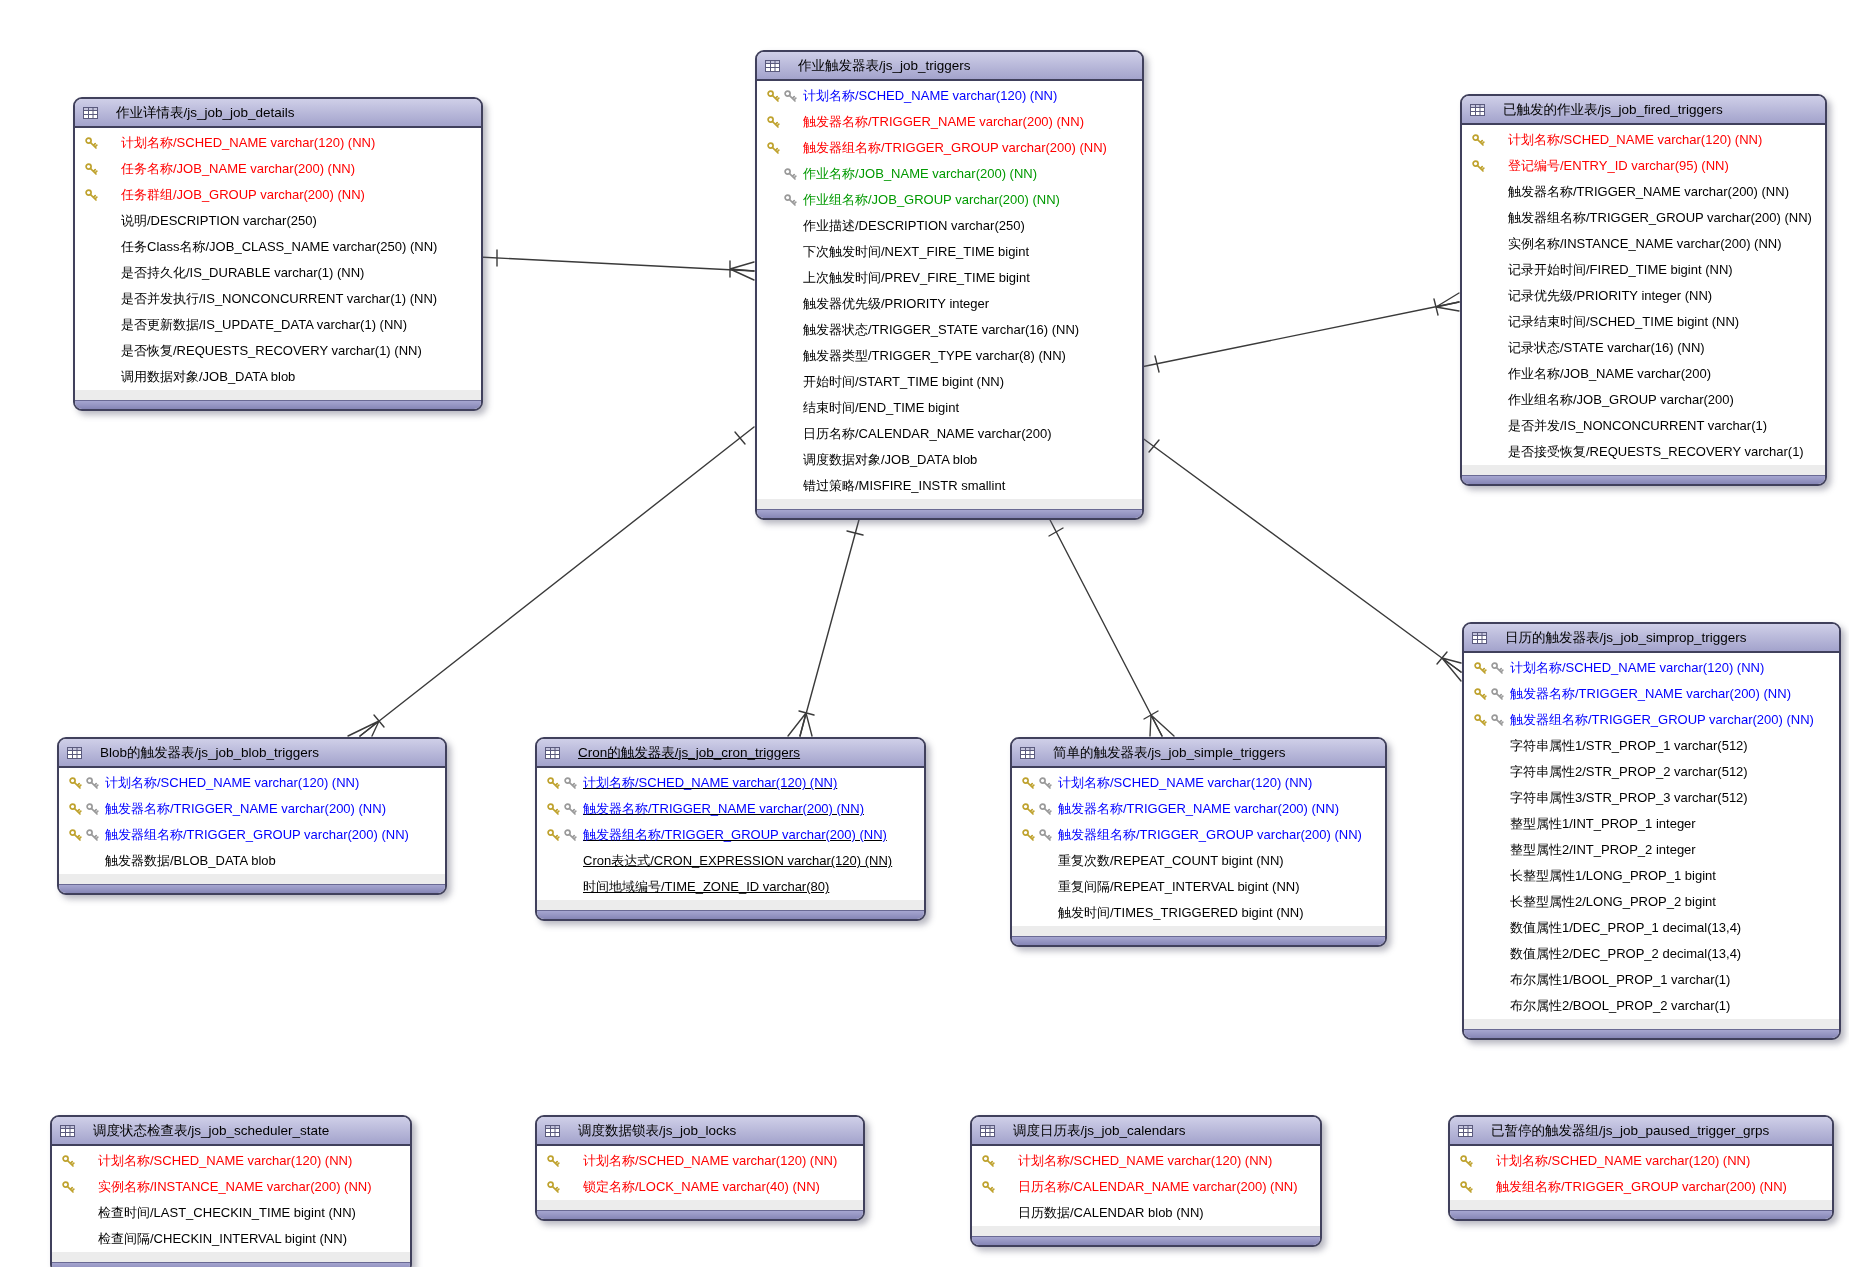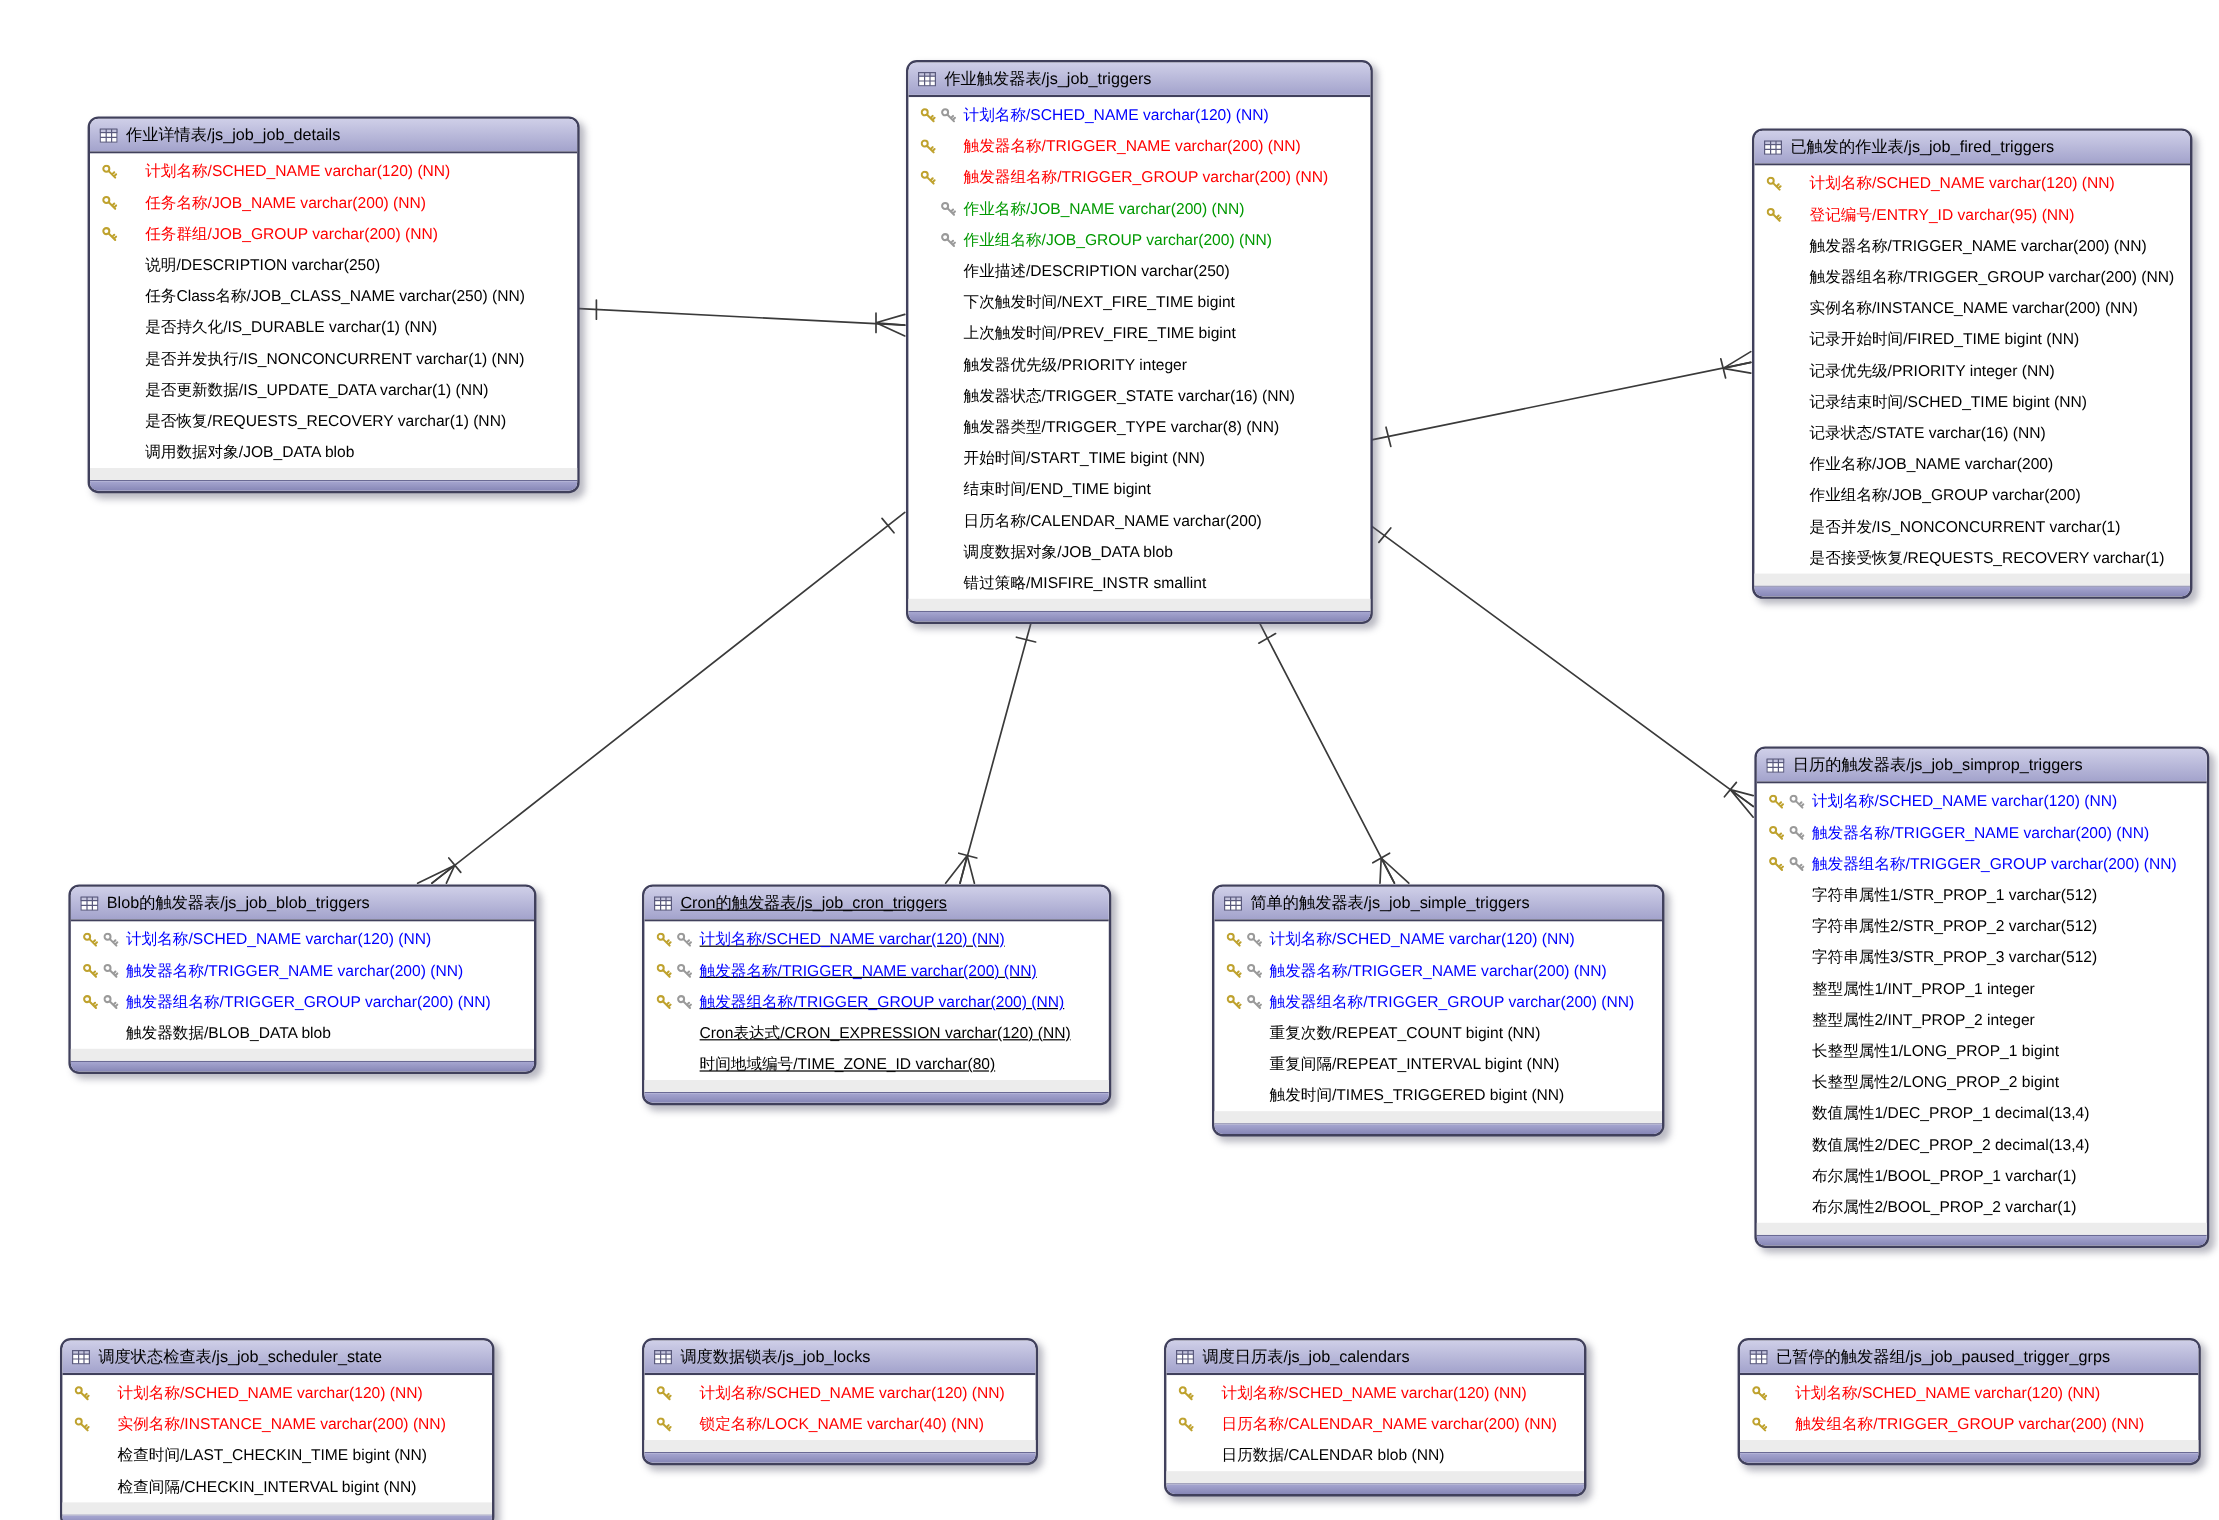--- a/index.html
+++ b/index.html
@@ -7,21 +7,21 @@
     position:relative;width:1849px;height:1267px;background:#ffffff;overflow:hidden;
     font-family:"Liberation Sans","DejaVu Sans",sans-serif;
   }
   #connectors{position:absolute;left:0;top:0;z-index:0;}
   .tbl{
     position:absolute;z-index:1;background:#ffffff;
     border:2px solid var(--table-border,#40405c);border-radius:9px;
     box-shadow:4px 4px 6px rgba(100,100,120,.45);
   }
   .tbl-head{
-    height:27px;display:flex;align-items:center;gap:7px;padding:0 8px;
+    height:27px;display:flex;align-items:center;gap:18px;padding:0 8px;
     background:linear-gradient(#cfcfe8,#a3a3cc);
     border-bottom:2px solid var(--table-border,#40405c);
     border-radius:7px 7px 0 0;font-size:13.5px;color:#000;white-space:nowrap;
   }
   .tbl-body{padding-top:2px;}
   .row{display:flex;align-items:center;height:26px;font-size:13px;white-space:nowrap;}
   .ks{flex:0 0 17px;width:17px;display:inline-flex;justify-content:center;align-items:center;}
   .ks.first{margin-left:8px;}
   .row-t{margin-left:4px;}
   .c-red{color:var(--red,#ff0000);}
@@ -274,21 +274,21 @@
         </div>
         <div class="row">
           <span class="ks first"></span>
           <span class="ks"></span>
           <span class="row-t c-black">错过策略/MISFIRE_INSTR smallint</span>
         </div>
       </div>
       <div class="foot-g"></div>
       <div class="foot-p"></div>
     </div>
-    <div class="tbl" style="left: 1460px; top: 107px; width: 363px;">
+    <div class="tbl" style="left: 1460px; top: 94px; width: 363px;">
       <div class="tbl-head">
         <svg width="15" height="12" viewBox="0 0 15 12">
      <rect x="0.5" y="0.5" width="14" height="11" fill="#ffffff" stroke="#5a5a7d"></rect>
      <rect x="0.5" y="0.5" width="14" height="3" fill="#c4c4dd" stroke="#5a5a7d"></rect>
      <line x1="5.5" y1="0.5" x2="5.5" y2="11.5" stroke="#5a5a7d"></line>
      <line x1="10" y1="0.5" x2="10" y2="11.5" stroke="#5a5a7d"></line>
      <line x1="0.5" y1="7.5" x2="14.5" y2="7.5" stroke="#5a5a7d"></line>
    </svg>
         <span class="tbl-title">已触发的作业表/js_job_fired_triggers</span>
       </div>

